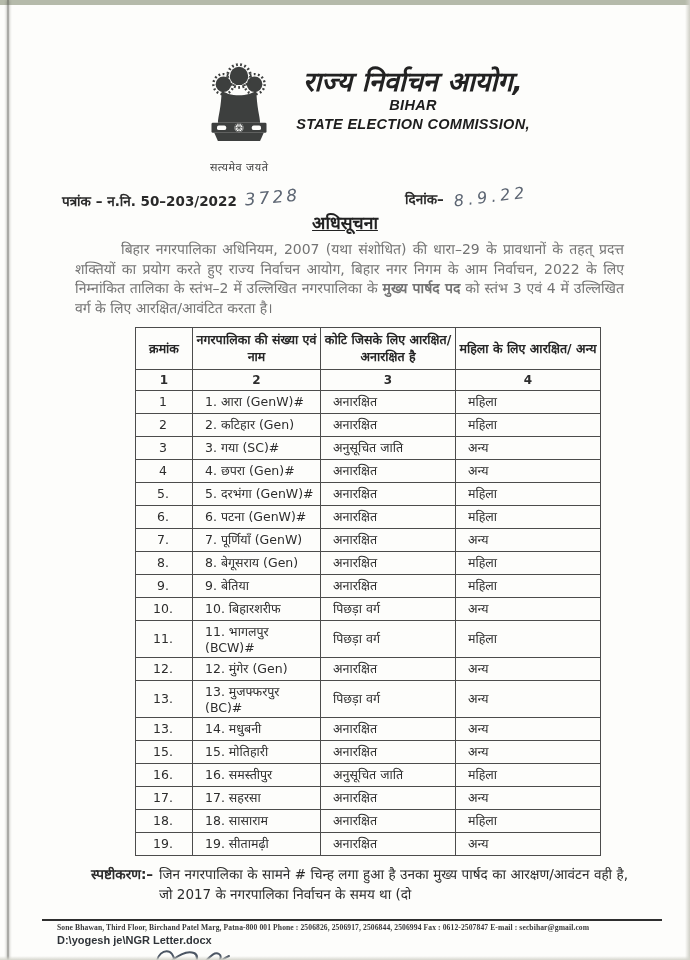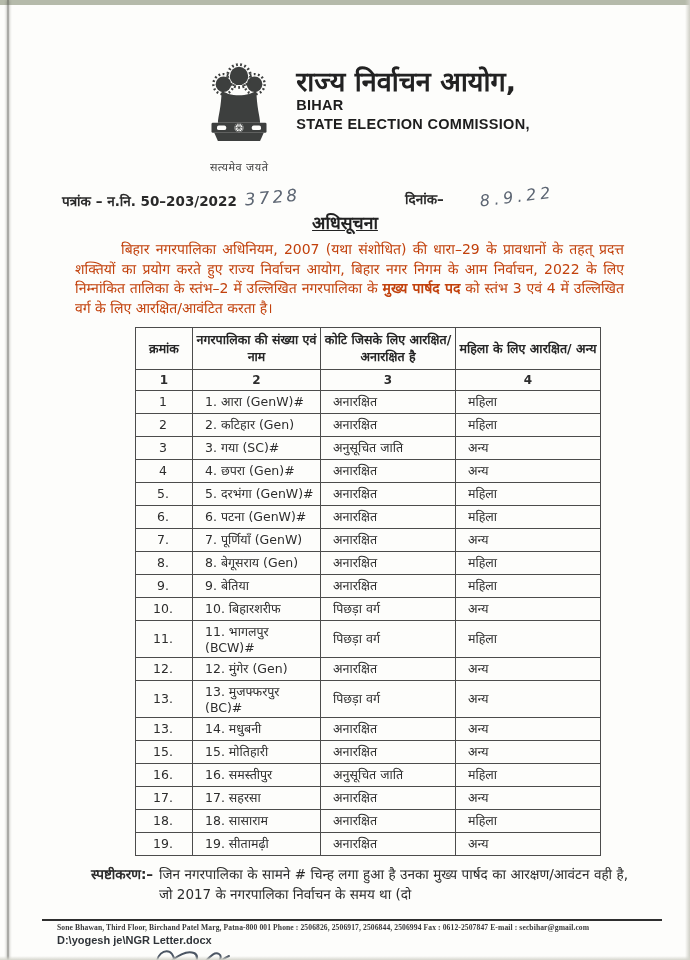--- a/index.html
+++ b/index.html
@@ -14,36 +14,36 @@
   .scan-top    { position:absolute; top:0; left:0; right:0; height:5px; background:#b5baaa; }
   .scan-left   { position:absolute; top:0; bottom:0; left:7px; width:2px; background:rgba(85,85,80,.5); box-shadow:0 0 3px rgba(85,85,80,.6); }
   .scan-right  { position:absolute; top:0; bottom:0; right:0; width:5px; background:linear-gradient(to left,#cfcfc6,rgba(207,207,198,0)); }
   .scan-bottom { position:absolute; bottom:0; left:0; right:0; height:4px; background:linear-gradient(to top,#d6d6cd,rgba(214,214,205,0)); }
 
   
   .letterhead { display:flex; justify-content:center; align-items:flex-start; padding-top:62px; margin-left:40px; }
   .emblem-wrap { width:78px; text-align:center; margin-right:18px; }
   .emblem-wrap svg { display:block; margin:0 auto; }
   .motto { font-size:11px; color:#3c3c3c; margin-top:5px; letter-spacing:.5px; }
-  .org-block { padding-top:4px; }
+  .org-block { text-align:center; padding-top:4px;font-style:italic; }
   .org-hi { font-size:27px; font-weight:bold; color:#222; line-height:1.15; }
   .org-hi-state { font-size:19px; font-weight:bold; color:#222; margin-top:2px; }
   .org-en { font-size:14.5px; font-weight:bold; color:#1d1d1d; letter-spacing:.3px; line-height:1.2; margin-top:2px; font-family:"Liberation Sans","DejaVu Sans",sans-serif; }
   .org-en.second { margin-top:0; }
 
   
   .ref-row { display:flex; justify-content:space-between; margin:16px 70px 0 62px; font-size:13.5px; font-weight:bold; color:#2a2a2a; }
   .hand { font-style:italic; font-weight:normal; color:#5d6673; }
   .hand-no { display:inline-block; font-size:17px; letter-spacing:3px; transform:rotate(-5deg) translateY(-3px); margin-left:8px; }
-  .date-group { display:flex; align-items:flex-start; width:215px;gap:26px; }
+  .date-group { display:flex; align-items:flex-start; width:215px; }
   .hand-date { display:inline-block; font-size:16px; letter-spacing:4px; transform:rotate(-7deg) translateY(-3px); margin-left:10px; }
 
   .title { text-align:center; font-size:17.5px; font-weight:bold; color:#222; text-decoration:underline; margin-top:0; }
 
-  .body-par { margin:6px 66px 0 75px; font-size:14px; line-height:1.4; text-align:justify; text-indent:46px; color:#c2410c; }
+  .body-par { margin:6px 66px 0 75px; font-size:14px; line-height:1.4; text-align:justify; text-indent:46px; color:#737373; }
   .body-par b { font-weight:bold; }
 
   
   table { border-collapse:collapse; table-layout:fixed; margin:9px 0 0 135px; width:465px; font-size:12.5px; color:#2d2d2d; }
   th,td { border:1px solid #4c4c4c; }
   thead th { font-size:12.5px; font-weight:bold; text-align:center; padding:4px 2px; line-height:1.3; color:#262626; }
   .colnum td { text-align:center; height:21px; font-weight:bold; font-size:12px; }
   tbody.data td { height:23px; padding:2px 4px 2px 12px; vertical-align:middle; }
   tbody.data td:first-child { text-align:center; padding-left:2px; }
   .clarify { position:relative; margin:8px 62px 0 75px; padding-left:84px; font-size:13.5px; line-height:1.5; text-align:justify; color:#2b2b2b; }

